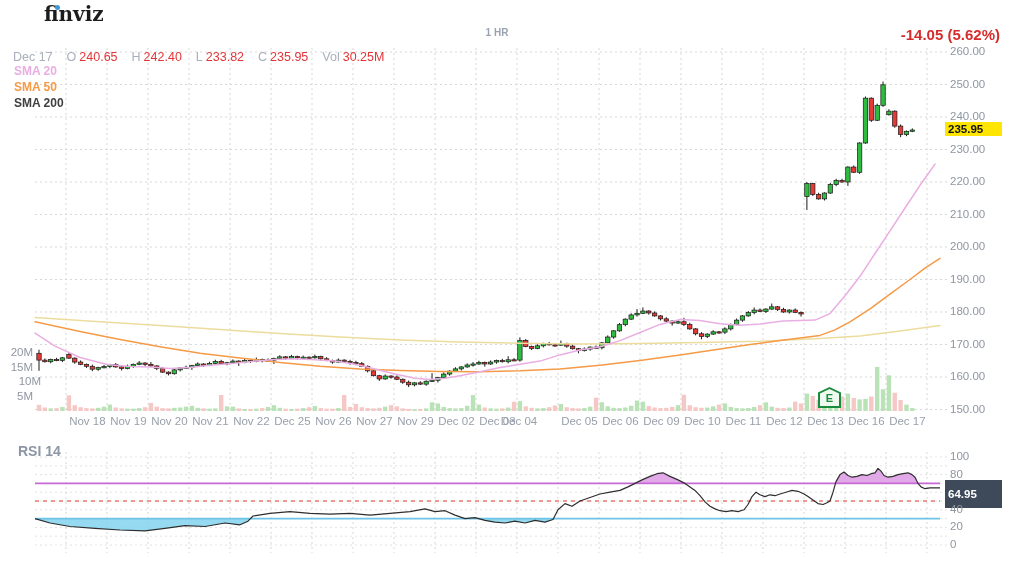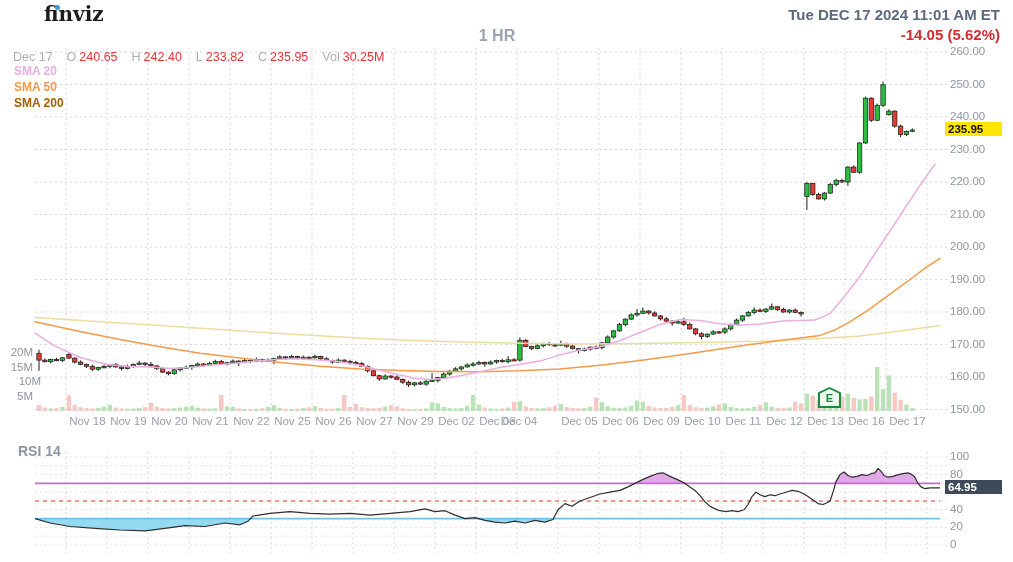--- a/index.html
+++ b/index.html
@@ -7,33 +7,33 @@
   #app{position:relative;width:1013px;height:562px;background:#fff;}
   .abs{position:absolute;}
   #chart-svg{position:absolute;left:0;top:0;}
   #labels .lbl{position:absolute;font-size:11.5px;color:#8f96a1;white-space:nowrap;}
   #labels .vol{width:33px;text-align:right;color:#8f96a1;}
   #labels .xlab{width:62px;text-align:center;color:#99a0ab;font-size:11.5px;}
   .logo{left:44px;top:2px;font-family:"DejaVu Serif", serif;font-weight:bold;
         font-size:20px;color:#1c1c1c;letter-spacing:0px;}
   .logo-dot{left:55px;top:5px;width:5px;height:5px;border-radius:50%;background:#3b9ad9;}
   .ticker{left:12px;top:21px;font-size:29px;font-weight:bold;color:#8d97a8;letter-spacing:0.5px;}
-  .timeframe{left:437px;top:27px;width:120px;text-align:center;font-size:16px;font-weight:bold;color:#9aa3b2;}
+  .timeframe{left:437px;top:27px;width:120px;text-align:center;font-size:10px;font-weight:bold;color:#9aa3b2;}
   .datetime{right:13px;top:6px;text-align:right;font-size:15px;font-weight:bold;color:#5d6a7e;}
   .change{right:13px;top:26px;text-align:right;font-size:15px;font-weight:bold;color:#d62c2c;}
   .quote{left:13px;top:50px;font-size:12.5px;display:flex;gap:14px;align-items:baseline;}
   .quote .qd{color:#a9afbb;}
   .quote .pair{display:flex;gap:3px;}
   .quote .ql{color:#a9afbb;}
   .quote .qv{color:#e33538;}
   .legend{left:14px;font-size:12px;font-weight:600;}
   .badge-price{left:945px;top:122px;width:51px;background:#ffe500;color:#111;
         font-size:11.5px;font-weight:bold;padding:1px 3px;}
   .badge-rsi{left:945px;top:480px;width:51px;background:#3e4a59;color:#fff;
-        font-size:11.5px;font-weight:bold;padding:1px 3px;}
+        font-size:11.5px;font-weight:bold;padding:8px 3px;}
   .rsi-title{left:18px;top:443px;font-size:14px;font-weight:bold;color:#8d96a4;}
   .emark{left:818px;top:387px;width:23px;height:21px;
         clip-path:polygon(50% 0%,100% 26%,100% 100%,0% 100%,0% 26%);background:#1a8a3c;}
   .emark-in{position:absolute;left:2px;top:2px;right:2px;bottom:2px;
         clip-path:polygon(50% 0%,100% 26%,100% 100%,0% 100%,0% 26%);background:#eef9ef;
         display:flex;align-items:center;justify-content:center;
         font-size:11px;font-weight:bold;color:#1a8a3c;}
 </style>
 </head>
 <body>
@@ -585,21 +585,20 @@
       <path d="M35,518.6 L50,523.0 L70,526.5 L95,528.3 L120,530.0 L145,530.9 L165,528.3 L185,525.6 L205,526.5 L225,523.0 L240,524.8 L248,521.2 L253,516.0 L270,513.3 L290,511.6 L310,513.3 L330,514.2 L350,513.3 L370,515.1 L390,513.3 L410,511.6 L425,508.9 L435,511.6 L445,510.7 L455,515.1 L465,518.6 L475,517.7 L485,520.4 L495,522.1 L505,523.0 L515,521.2 L525,523.0 L535,520.4 L545,522.1 L553,519.5 L558,509.8 L565,503.6 L572,506.3 L580,501.0 L590,497.5 L600,494.0 L610,492.2 L620,490.4 L628,486.9 L635,483.4 L642,479.9 L650,476.4 L657,473.7 L663,472.8 L670,476.4 L678,479.9 L685,483.4 L690,486.9 L695,490.4 L700,495.7 L705,501.9 L710,506.3 L715,508.9 L720,510.7 L726,511.6 L732,510.7 L738,511.6 L744,509.8 L748,504.5 L752,496.6 L756,492.2 L760,494.8 L765,496.6 L770,494.8 L775,495.7 L780,494.0 L786,492.2 L792,490.4 L798,491.3 L804,494.0 L808,496.6 L813,500.1 L818,503.6 L823,504.5 L827,502.8 L830,501.0 L833,492.2 L836,481.6 L840,474.6 L844,472.0 L848,475.5 L852,477.2 L857,476.4 L862,474.6 L867,475.5 L871,473.7 L875,472.8 L878,468.4 L881,471.1 L884,475.5 L888,477.2 L893,476.4 L898,474.6 L903,473.7 L908,472.8 L912,474.6 L915,477.2 L918,483.4 L921,486.9 L925,488.7 L930,487.8 L935,487.8 L940,487.8 L940,518.6 L35,518.6 Z" fill="#82d3ef" fill-opacity="0.85" clip-path="url(#clipUnder)"></path>
       <line x1="35" x2="940" y1="483.4" y2="483.4" stroke="#c76bd4" stroke-width="1.6"></line>
       <line x1="35" x2="940" y1="501" y2="501" stroke="#ec7a74" stroke-width="1.3" stroke-dasharray="4 4"></line>
       <line x1="35" x2="940" y1="518.6" y2="518.6" stroke="#6ec3e6" stroke-width="1.6"></line>
       <path d="M35,518.6 L50,523.0 L70,526.5 L95,528.3 L120,530.0 L145,530.9 L165,528.3 L185,525.6 L205,526.5 L225,523.0 L240,524.8 L248,521.2 L253,516.0 L270,513.3 L290,511.6 L310,513.3 L330,514.2 L350,513.3 L370,515.1 L390,513.3 L410,511.6 L425,508.9 L435,511.6 L445,510.7 L455,515.1 L465,518.6 L475,517.7 L485,520.4 L495,522.1 L505,523.0 L515,521.2 L525,523.0 L535,520.4 L545,522.1 L553,519.5 L558,509.8 L565,503.6 L572,506.3 L580,501.0 L590,497.5 L600,494.0 L610,492.2 L620,490.4 L628,486.9 L635,483.4 L642,479.9 L650,476.4 L657,473.7 L663,472.8 L670,476.4 L678,479.9 L685,483.4 L690,486.9 L695,490.4 L700,495.7 L705,501.9 L710,506.3 L715,508.9 L720,510.7 L726,511.6 L732,510.7 L738,511.6 L744,509.8 L748,504.5 L752,496.6 L756,492.2 L760,494.8 L765,496.6 L770,494.8 L775,495.7 L780,494.0 L786,492.2 L792,490.4 L798,491.3 L804,494.0 L808,496.6 L813,500.1 L818,503.6 L823,504.5 L827,502.8 L830,501.0 L833,492.2 L836,481.6 L840,474.6 L844,472.0 L848,475.5 L852,477.2 L857,476.4 L862,474.6 L867,475.5 L871,473.7 L875,472.8 L878,468.4 L881,471.1 L884,475.5 L888,477.2 L893,476.4 L898,474.6 L903,473.7 L908,472.8 L912,474.6 L915,477.2 L918,483.4 L921,486.9 L925,488.7 L930,487.8 L935,487.8 L940,487.8" fill="none" stroke="#2e2e2e" stroke-width="1.2" stroke-linejoin="round"></path>
     </svg>
 
   <div class="abs logo">finviz</div>
   <div class="abs logo-dot"></div>
   <div class="abs timeframe">1 HR</div>
-  <div class="abs datetime">Tue DEC 17 2024 11:01 AM ET</div>
   <div class="abs change">-14.05 (5.62%)</div>
 
   <div class="abs quote">
     <span class="qd">Dec 17</span>
     <span class="pair">
         <span class="ql">O</span>
         <span class="qv">240.65</span>
       </span>
     <span class="pair">
         <span class="ql">H</span>
@@ -614,21 +613,21 @@
         <span class="qv">235.95</span>
       </span>
     <span class="pair">
         <span class="ql">Vol</span>
         <span class="qv">30.25M</span>
       </span>
   </div>
 
   <div class="abs legend" style="top: 64px; color: rgb(233, 174, 226);">SMA 20</div>
   <div class="abs legend" style="top: 80px; color: rgb(245, 154, 70);">SMA 50</div>
-  <div class="abs legend" style="top: 96px; color: #a16207;">SMA 200</div>
+  <div class="abs legend" style="top: 96px; color: #404040;">SMA 200</div>
 
   <div class="abs badge-price">235.95</div>
 
   <div class="abs rsi-title">RSI 14</div>
   <div class="abs badge-rsi">64.95</div>
 
   <div class="abs emark">
     <div class="emark-in">E</div>
   </div>
 
@@ -647,21 +646,21 @@
       <div class="lbl" style="left: 950px; top: 402.5px;">150.00</div>
       <div class="lbl vol" style="left: 0px; top: 346px;">20M</div>
       <div class="lbl vol" style="left: 0px; top: 360.5px;">15M</div>
       <div class="lbl vol" style="left: 8px; top: 375px;">10M</div>
       <div class="lbl vol" style="left: 0px; top: 389.5px;">5M</div>
       <div class="lbl xlab" style="left: 56.4px; top: 415px;">Nov 18</div>
       <div class="lbl xlab" style="left: 97.4px; top: 415px;">Nov 19</div>
       <div class="lbl xlab" style="left: 138.4px; top: 415px;">Nov 20</div>
       <div class="lbl xlab" style="left: 179.4px; top: 415px;">Nov 21</div>
       <div class="lbl xlab" style="left: 220.4px; top: 415px;">Nov 22</div>
-      <div class="lbl xlab" style="left: 261.4px; top: 415px;">Nov 25</div>
+      <div class="lbl xlab" style="left: 261.4px; top: 415px;">Dec 25</div>
       <div class="lbl xlab" style="left: 302.4px; top: 415px;">Nov 26</div>
       <div class="lbl xlab" style="left: 343.4px; top: 415px;">Nov 27</div>
       <div class="lbl xlab" style="left: 384.4px; top: 415px;">Nov 29</div>
       <div class="lbl xlab" style="left: 425.4px; top: 415px;">Dec 02</div>
       <div class="lbl xlab" style="left: 466.4px; top: 415px;">Dec 03</div>
       <div class="lbl xlab" style="left: 488px; top: 415px;">Dec 04</div>
       <div class="lbl xlab" style="left: 548.4px; top: 415px;">Dec 05</div>
       <div class="lbl xlab" style="left: 589.4px; top: 415px;">Dec 06</div>
       <div class="lbl xlab" style="left: 630.4px; top: 415px;">Dec 09</div>
       <div class="lbl xlab" style="left: 671.4px; top: 415px;">Dec 10</div>

